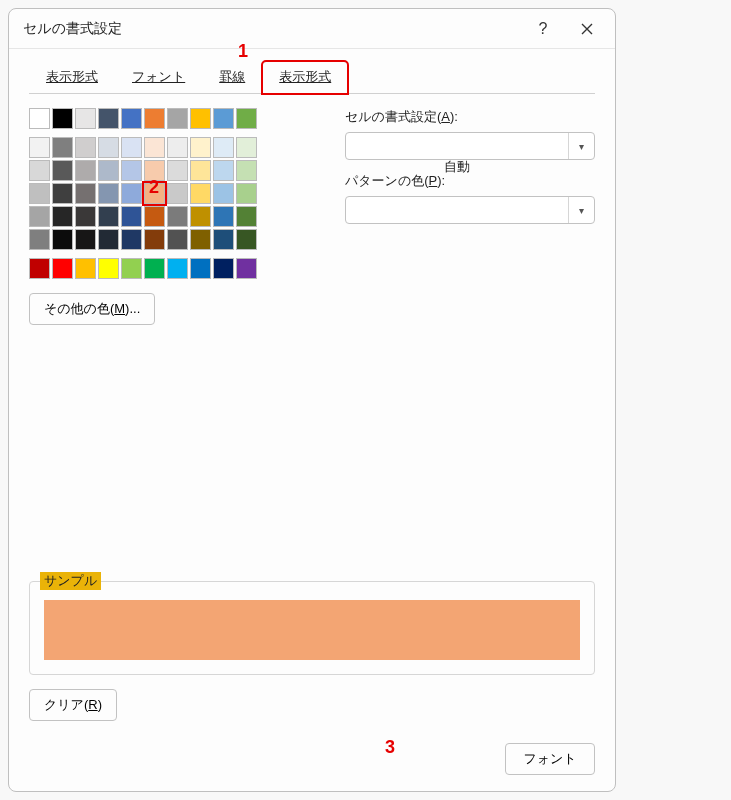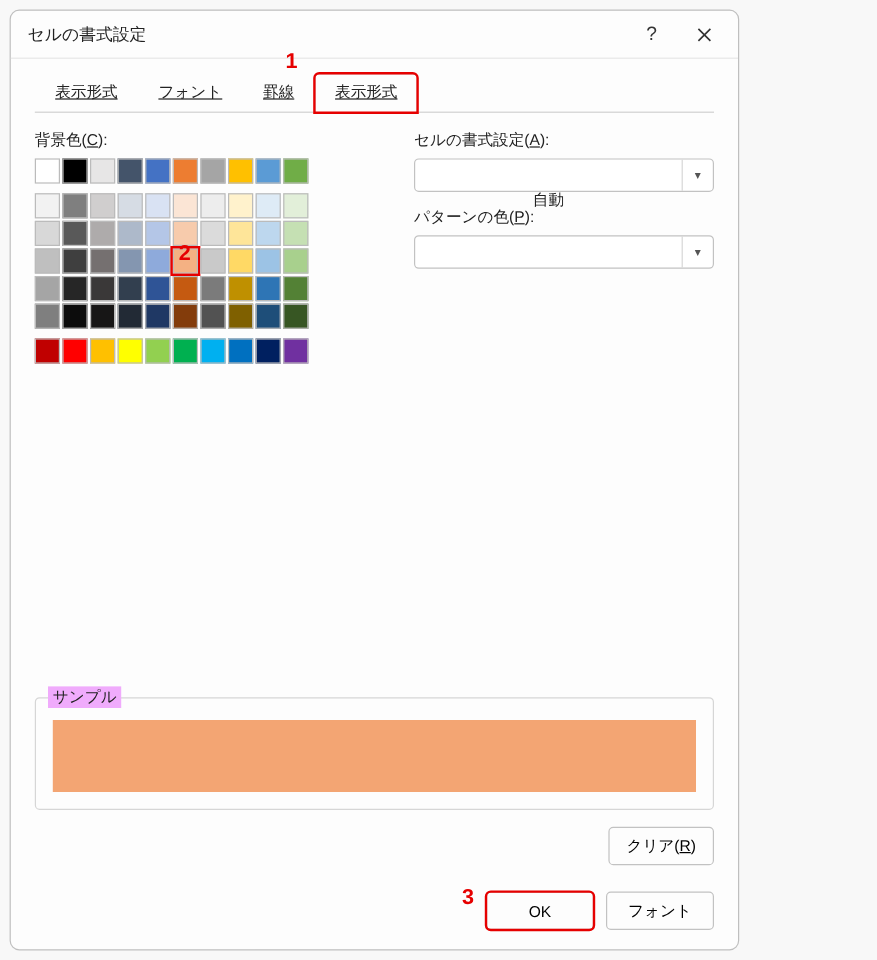--- a/index.html
+++ b/index.html
@@ -127,31 +127,31 @@
   .sample-group {
     margin-top: auto;
     border: 1px solid #d6d6d6;
     border-radius: 4px;
     padding: 12px 14px 14px 14px;
     position: relative;
   }
   .sample-legend {
     position: absolute;
     top: -10px; left: 10px;
-    background: #f0abfc;
+    background: #eab308;
     padding: 0 4px;
     font-size: 13px;
   }
   .sample-box {
     margin-top: 6px;
     height: 60px;
     width: 100%;
   }
 
-  .clear-row { display: flex; justify-content: flex-end; margin-top: 14px; }
+  .clear-row { display: flex; margin-top: 14px; }
 
   .footer {
     display: flex; justify-content: flex-end; gap: 10px;
     margin-top: 22px;
     position: relative;
   }
   .footer .btn { width: 90px; text-align: center; }
   .btn.callout { outline: 2px solid #e60000; outline-offset: -1px; }
 </style>
 </head>
@@ -174,23 +174,20 @@
 
     <div class="tabs">
       <div class="tab">表示形式</div>
       <div class="tab">フォント</div>
       <div class="tab">罫線</div>
       <div class="tab active callout">表示形式</div>
     </div>
 
     <div class="body-area">
       <div class="left-col">
-        <div class="field-label">
-          <span>背景色(</span><span class="u">C</span><span>):</span>
-        </div>
 
         <div class="swatch-grid" id="theme-row0">
             <div class="swatch" style="background: rgb(255, 255, 255);"></div>
             <div class="swatch" style="background: rgb(0, 0, 0);"></div>
             <div class="swatch" style="background: rgb(231, 230, 230);"></div>
             <div class="swatch" style="background: rgb(68, 84, 106);"></div>
             <div class="swatch" style="background: rgb(68, 114, 196);"></div>
             <div class="swatch" style="background: rgb(237, 125, 49);"></div>
             <div class="swatch" style="background: rgb(165, 165, 165);"></div>
             <div class="swatch" style="background: rgb(255, 192, 0);"></div>
@@ -261,20 +258,23 @@
             <div class="swatch" style="background: rgb(255, 255, 0);"></div>
             <div class="swatch" style="background: rgb(146, 208, 80);"></div>
             <div class="swatch" style="background: rgb(0, 176, 80);"></div>
             <div class="swatch" style="background: rgb(0, 176, 240);"></div>
             <div class="swatch" style="background: rgb(0, 112, 192);"></div>
             <div class="swatch" style="background: rgb(0, 32, 96);"></div>
             <div class="swatch" style="background: rgb(112, 48, 160);"></div>
           </div>
 
         <div class="btn-row">
+          <button class="btn">
+            <span>その他の色(</span><span class="u">M</span><span>)...</span>
+          </button>
         </div>
       </div>
 
       <div class="right-col">
         <div class="field-label">
           <span>セルの書式設定(</span><span class="u">A</span><span>):</span>
         </div>
         <div class="combo">
           <div class="combo-text">自動</div>
           <div class="combo-arrow">▾</div>
@@ -296,18 +296,17 @@
     </div>
 
     <div class="clear-row">
       <button class="btn">
         <span>クリア(</span><span class="u">R</span><span>)</span>
       </button>
     </div>
 
     <div class="footer">
       <div class="callout-num" style="right:200px; top:-6px;">3</div>
-      <button class="btn callout">OK</button>
       <button class="btn">フォント</button>
     </div>
 
   </div>
 </div>
 
 </body></html>

